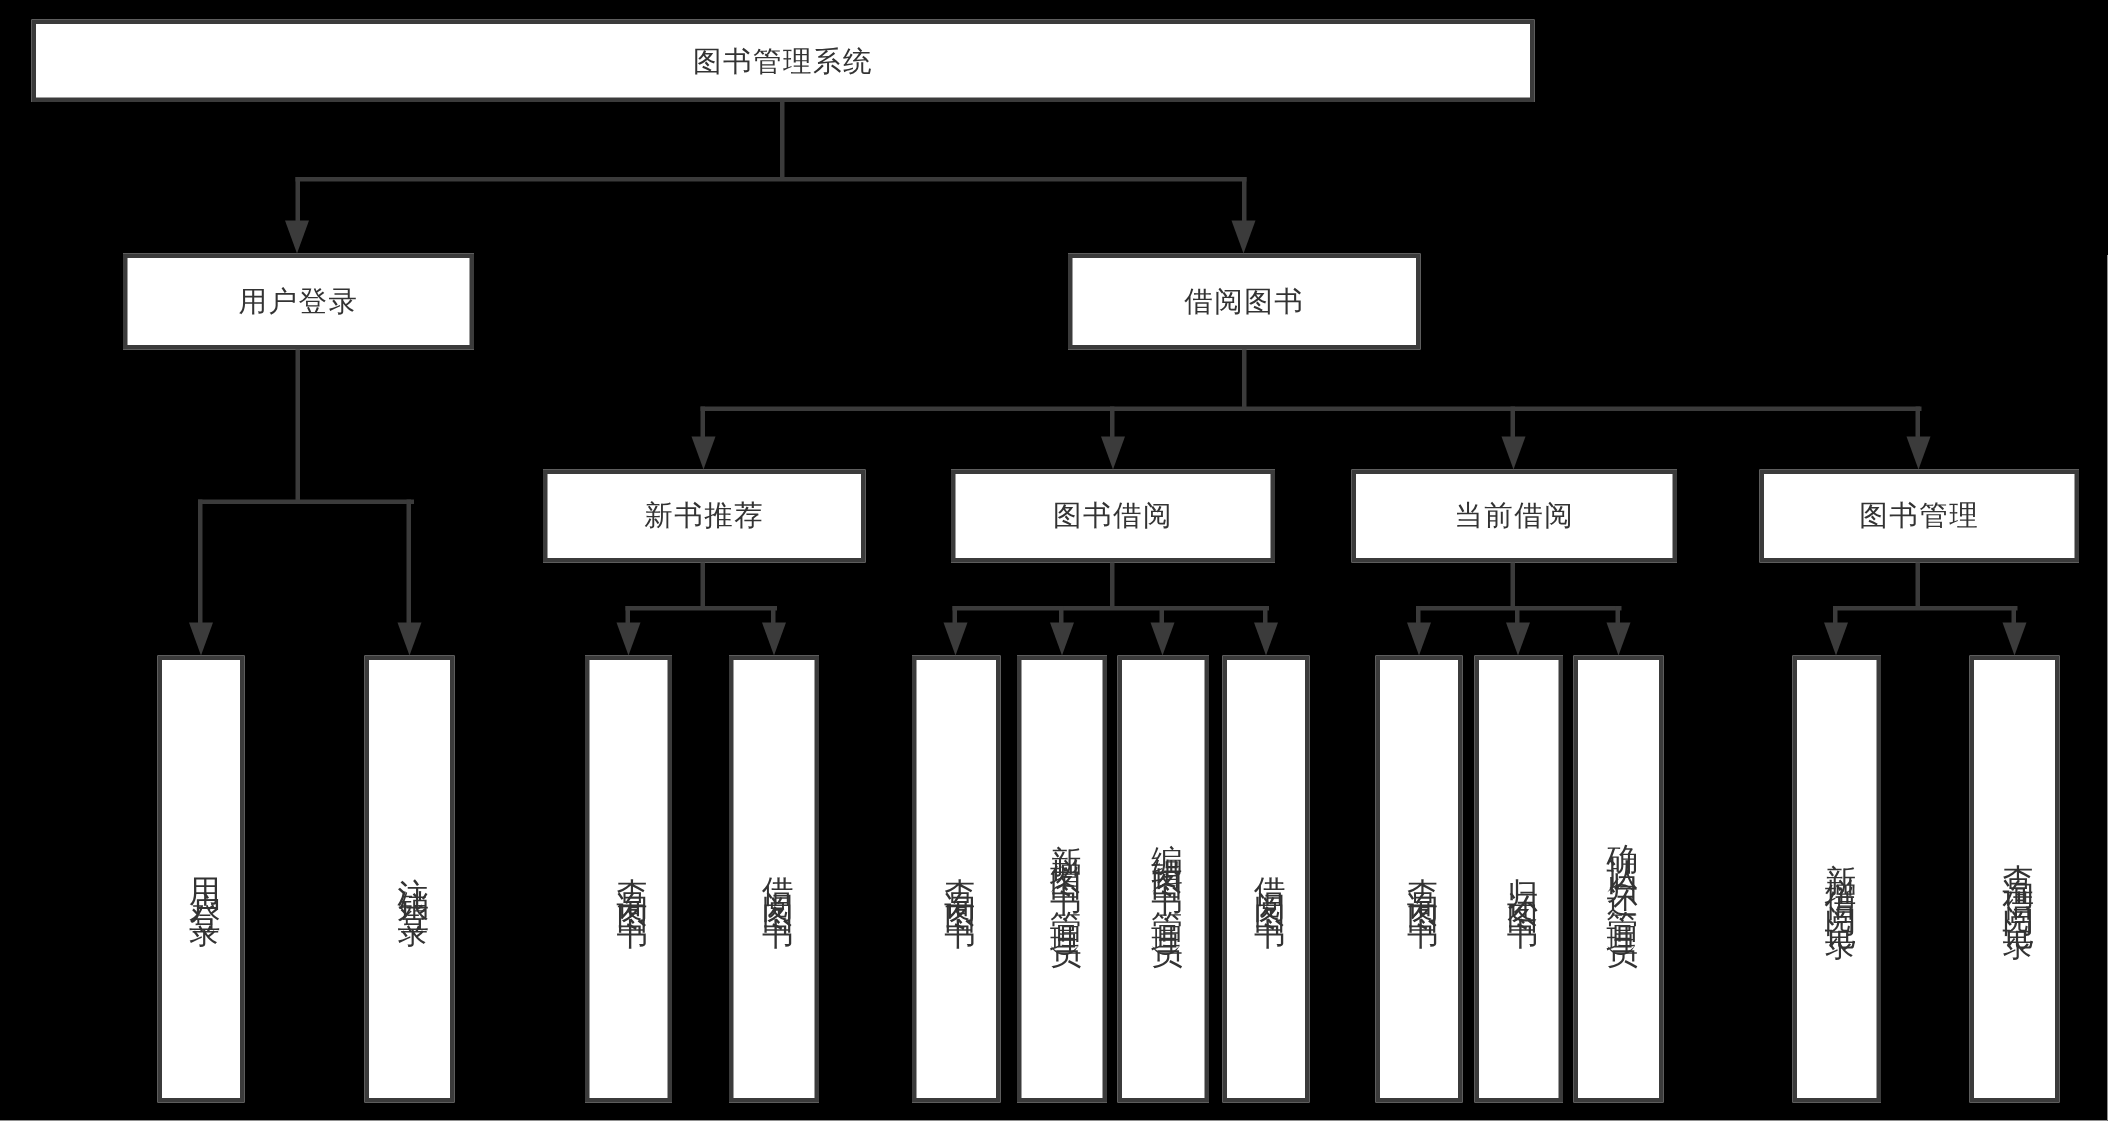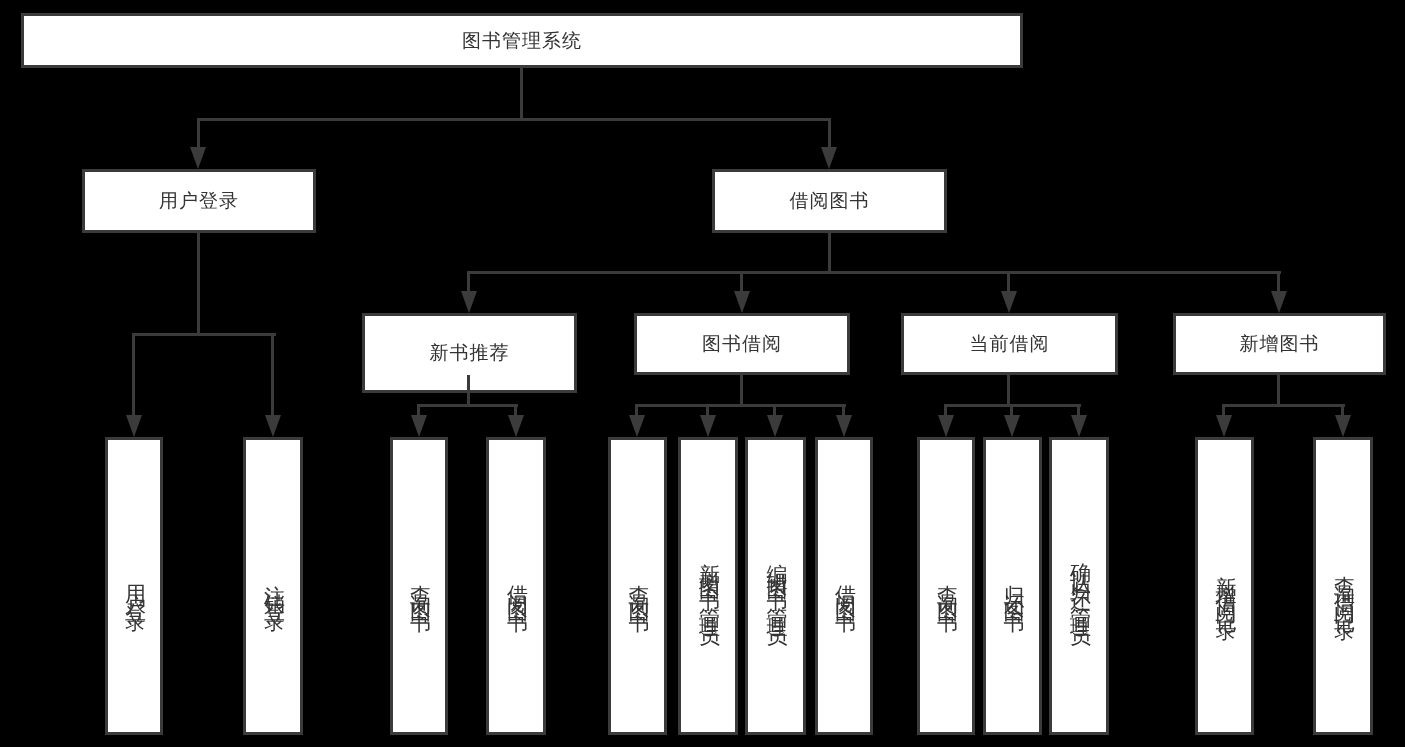--- a/index.html
+++ b/index.html
@@ -46,31 +46,31 @@
     <span class="htext">图书管理系统</span>
   </div>
 
   <div class="hbox" style="left:82px;top:169px;width:234px;height:64px">
     <span class="htext">用户登录</span>
   </div>
   <div class="hbox" style="left:712px;top:169px;width:235px;height:64px">
     <span class="htext">借阅图书</span>
   </div>
 
-  <div class="hbox" style="left:362px;top:313px;width:215px;height:80px">
+  <div class="hbox" style="left:362px;top:313px;width:215px;height:62px">
     <span class="htext">新书推荐</span>
   </div>
   <div class="hbox" style="left:901px;top:313px;width:217px;height:62px">
     <span class="htext">当前借阅</span>
   </div>
   <div class="hbox" style="left:634px;top:313px;width:216px;height:62px">
     <span class="htext">图书借阅</span>
   </div>
   <div class="hbox" style="left:1173px;top:313px;width:213px;height:62px">
-    <span class="htext">新增图书</span>
+    <span class="htext">图书管理</span>
   </div>
 
   <div class="vbox" style="left:105px;top:437px;width:58px;height:298px">
     <span class="vtext">用户登录</span>
   </div>
   <div class="vbox" style="left:243px;top:437px;width:60px;height:298px">
     <span class="vtext">注销登录</span>
   </div>
 
   <div class="vbox" style="left:390px;top:437px;width:58px;height:298px">

